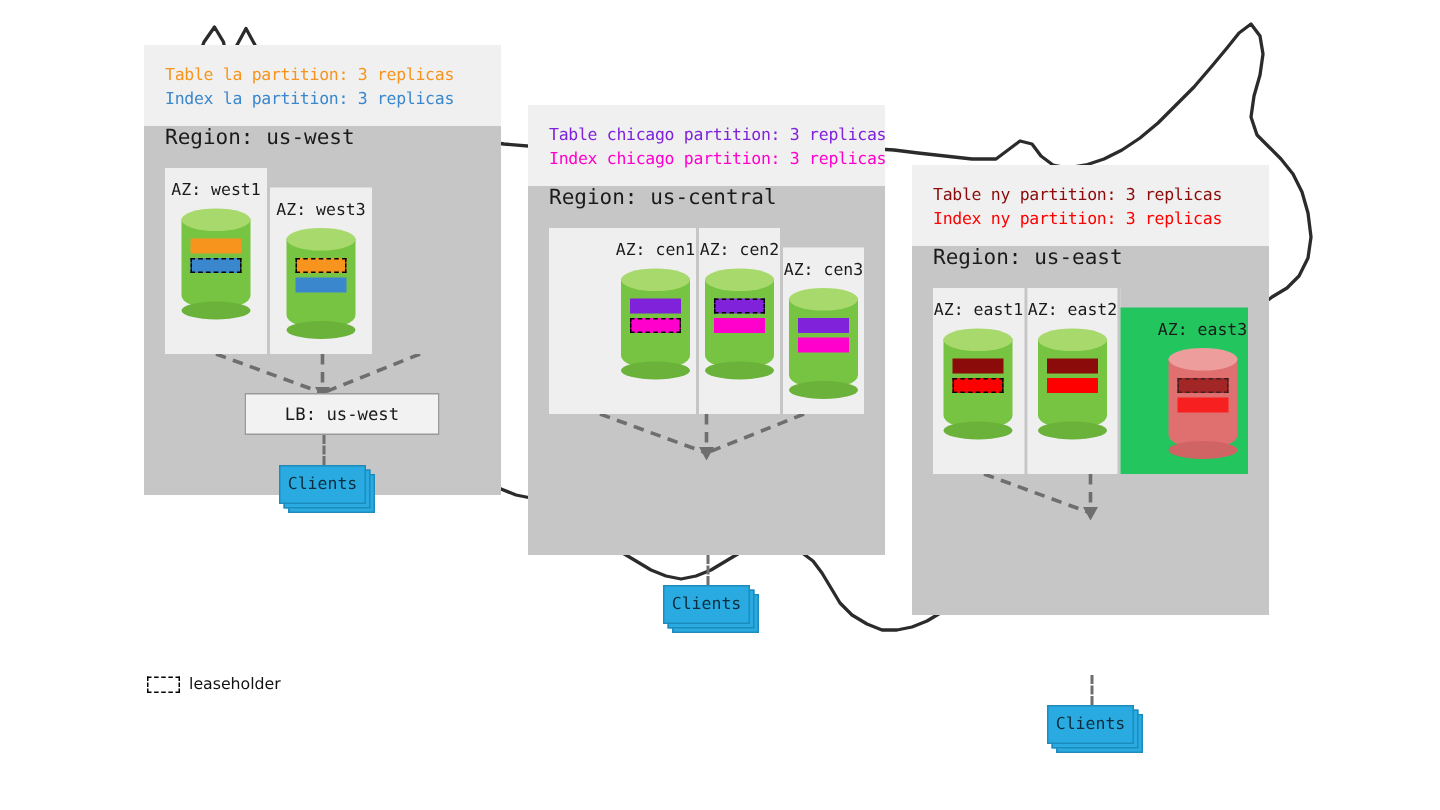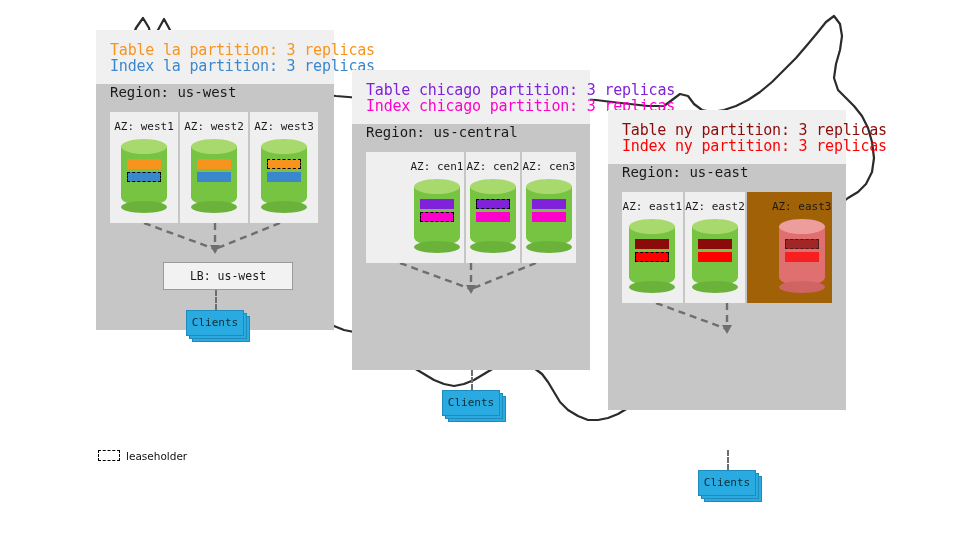--- a/index.html
+++ b/index.html
@@ -26,21 +26,21 @@
   .region {
     position: absolute;
     background: #c6c6c6;
   }
   .region-header {
     background: #f0f0f0;
     padding: 12px 14px 10px 14px;
     line-height: 16px;
   }
   .hdr-line {
-    font-size: 15px;
+    font-size: 11px;
     letter-spacing: -0.2px;
     white-space: nowrap;
   }
   .region-title {
     font-size: 14px;
     color: #1a1a1a;
     padding: 0 0 12px 14px;
     white-space: nowrap;
   }
 
@@ -50,22 +50,22 @@
     margin: 0 14px;
     background: #c6c6c6;
   }
   .az {
     background: #efefef;
     border-right: 2px solid #c6c6c6;
     padding: 8px 0 10px 0;
     text-align: center;
     position: relative;
   }
-  .az:last-child { border-right: none; }
-  .az.failed { background: #a16207; padding-left: 24px; }
+  .az:last-child { border-right: none; margin-top: 13px; }
+  .az.failed { background: #22c55e; padding-left: 24px; }
   .az-label {
     font-size: 11px;
     color: #1a1a1a;
     white-space: nowrap;
     margin-bottom: 6px;
   }
 
   
   .cyl-wrap {
     position: relative;
@@ -162,21 +162,21 @@
 
   .vline {
     position: absolute;
     border-left: 2px dashed #6e6e6e;
   }
 
   
   .legend {
     position: absolute;
     display: flex;
-    align-items: flex-start;
+    align-items: flex-end;
     gap: 6px;
   }
   .legend-swatch {
     width: 22px; height: 11px;
     border: 1.6px dashed #000;
     background: #ffffff;
     box-sizing: border-box;
   }
   .legend-label {
     font-family: "DejaVu Sans", "Liberation Sans", sans-serif;
@@ -220,32 +220,20 @@
         <div class="az-strip">
           <div class="az" style="width: 68px;">
             <div class="az-label">AZ: west1</div>
             <div class="cyl-wrap">
               <div class="cyl-body"></div>
               <div class="cyl-bottom-shade"></div>
               <div class="cyl-top"></div>
               <div class="bars">
                 <div class="bar" style="background: rgb(247, 148, 30);"></div>
                 <div class="bar lease" style="background: rgb(59, 135, 206);"></div>
-              </div>
-            </div>
-          </div>
-          <div class="az" style="width: 68px;">
-            <div class="az-label">AZ: west2</div>
-            <div class="cyl-wrap">
-              <div class="cyl-body"></div>
-              <div class="cyl-bottom-shade"></div>
-              <div class="cyl-top"></div>
-              <div class="bars">
-                <div class="bar" style="background: rgb(247, 148, 30);"></div>
-                <div class="bar" style="background: rgb(59, 135, 206);"></div>
               </div>
             </div>
           </div>
           <div class="az" style="width: 68px;">
             <div class="az-label">AZ: west3</div>
             <div class="cyl-wrap">
               <div class="cyl-body"></div>
               <div class="cyl-bottom-shade"></div>
               <div class="cyl-top"></div>
               <div class="bars">

